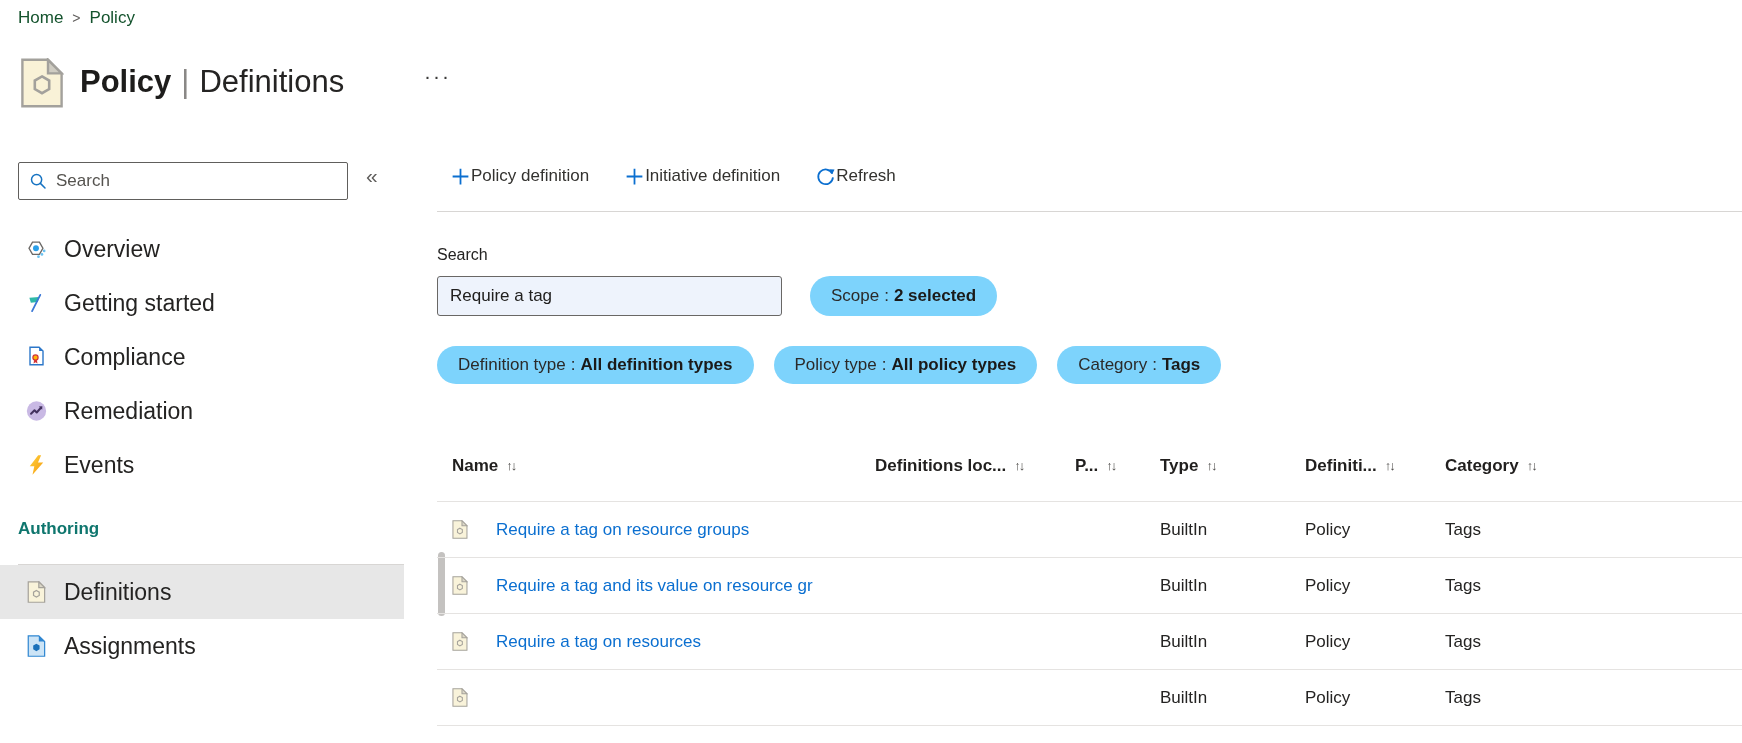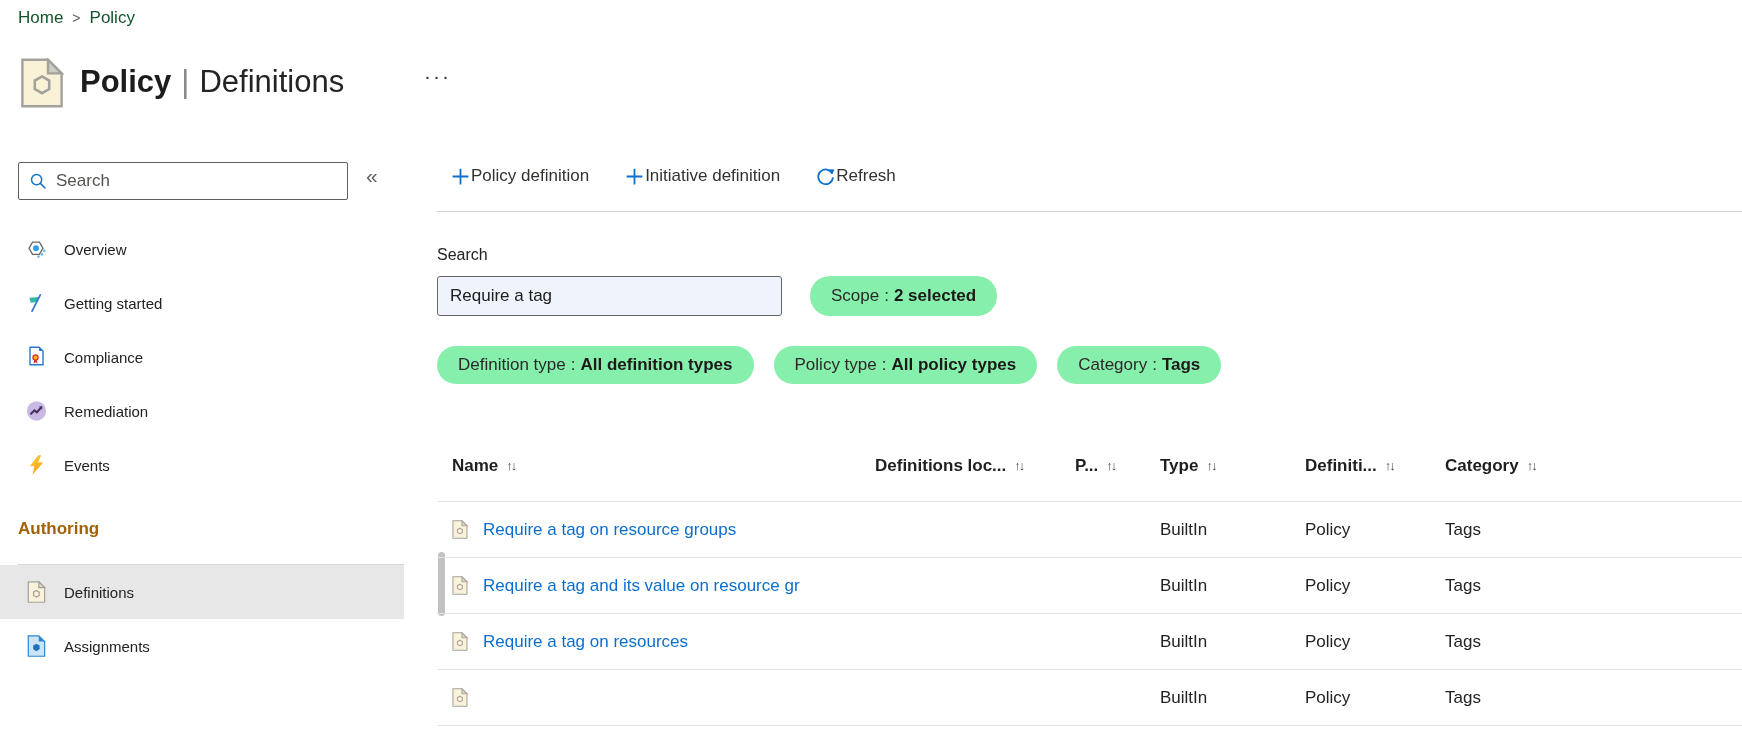--- a/index.html
+++ b/index.html
@@ -25,61 +25,61 @@
   .sidebar { position:absolute; left:0; top:140px; width:404px; bottom:0; }
   .sbox { position:absolute; left:18px; top:22px; width:330px; height:38px; background:#fff;
           border:1px solid #605e5c; border-radius:2px; display:flex; align-items:center;
           padding:0 10px; gap:9px; }
   .sbox input { border:none; outline:none; flex:1; font-size:17px; color:#323130; background:transparent; }
   .sbox input::placeholder { color:#55534f; opacity:1; }
   .collapse-btn { position:absolute; left:366px; top:24px; background:none; border:none;
                   font-size:21px; color:#5f5d5b; cursor:pointer; }
   .nav { position:absolute; top:82px; left:0; right:0; }
   .nav-item { height:54px; display:flex; align-items:center; padding-left:26px; gap:17px;
-              font-size:15px; color:#242322; cursor:pointer; }
+              font-size:23px; color:#242322; cursor:pointer; }
   .nav-item.selected { background:#e7e7e7; }
   .nav-icon { width:21px; height:22px; flex:none; display:flex; align-items:center; justify-content:center; }
   .nav-icon svg { width:100%; height:100%; }
   .section-title { margin-top:18px; height:38px; line-height:38px; padding-left:18px;
-                   font-weight:700; font-size:17px; color:#a16207; }
+                   font-weight:700; font-size:17px; color:#0f766e; }
   .side-divider { border-top:1px solid #d8d6d4; margin:16px 0 0 18px; }
   .scroll-thumb { position:absolute; left:438px; top:552px; width:7px; height:64px;
                   background:#c4c2c0; border-radius:4px; cursor:pointer; }
 
   
   .main { position:absolute; left:437px; top:0; right:0; bottom:0; }
   .toolbar { position:absolute; top:154px; left:0; right:0; height:44px;
              display:flex; align-items:center; gap:35px; padding-left:13px; }
   .tool-btn { display:flex; align-items:center; gap:0; background:none; border:none;
               font-size:17px; color:#33322f; cursor:pointer; font-family:inherit; }
   .tool-icon { width:21px; height:21px; display:flex; }
   .toolbar-divider { position:absolute; top:211px; left:0; right:0; border-top:1px solid #d8d6d4; }
 
   .search-label { position:absolute; top:246px; left:0; font-size:16px; color:#242322; }
   .main-search { position:absolute; top:276px; left:0; width:345px; height:40px;
                  background:#eef3fc; border:1px solid #696765; border-radius:3px;
                  font-size:17px; color:#21201f; padding:0 12px; font-family:inherit; }
-  .pill { display:inline-flex; align-items:center; background:#86efac; border:none;
+  .pill { display:inline-flex; align-items:center; background:#7dd3fc; border:none;
           border-radius:20px; padding:0 21px; height:40px; font-size:17px; color:#2b2a29;
           cursor:pointer; font-family:inherit; white-space:nowrap; }
   .pill b { font-weight:700; color:#1b1a19; }
   .psep { margin:0 5px; }
   .scope-pill { position:absolute; top:276px; left:373px; }
   .pill-row { position:absolute; top:346px; left:0; display:flex; gap:20px; }
   .pill-row .pill { height:38px; border-radius:19px; }
 
   
   .table { position:absolute; top:430px; left:0; right:0; }
   .thead, .trow { display:grid; grid-template-columns:423px 200px 85px 145px 140px 1fr;
                   align-items:center; padding-left:15px; border-bottom:1px solid #e5e3e1; }
   .thead { height:72px; font-size:17px; font-weight:700; color:#211f1e; }
   .th { display:flex; align-items:center; gap:8px; cursor:pointer; }
   .sort-glyph { font-size:13px; color:#4a4846; letter-spacing:-2px; font-weight:400; }
   .trow { height:56px; font-size:17px; color:#242322; }
-  .cell-name { display:flex; align-items:center; gap:15px; overflow:hidden; padding-right:24px; }
+  .cell-name { display:flex; align-items:center; gap:28px; overflow:hidden; padding-right:24px; }
   .cell-name a { color:#0b6fd0; text-decoration:none; white-space:nowrap; overflow:hidden; cursor:pointer; }
   .row-icon { width:16px; height:19px; flex:none; display:flex; }
   .row-icon svg { width:100%; height:100%; }
 </style>
 </head>
 <body>
 
 <div class="breadcrumb">
   <a>Home</a>
   <span class="crumb-sep">&gt;</span>

